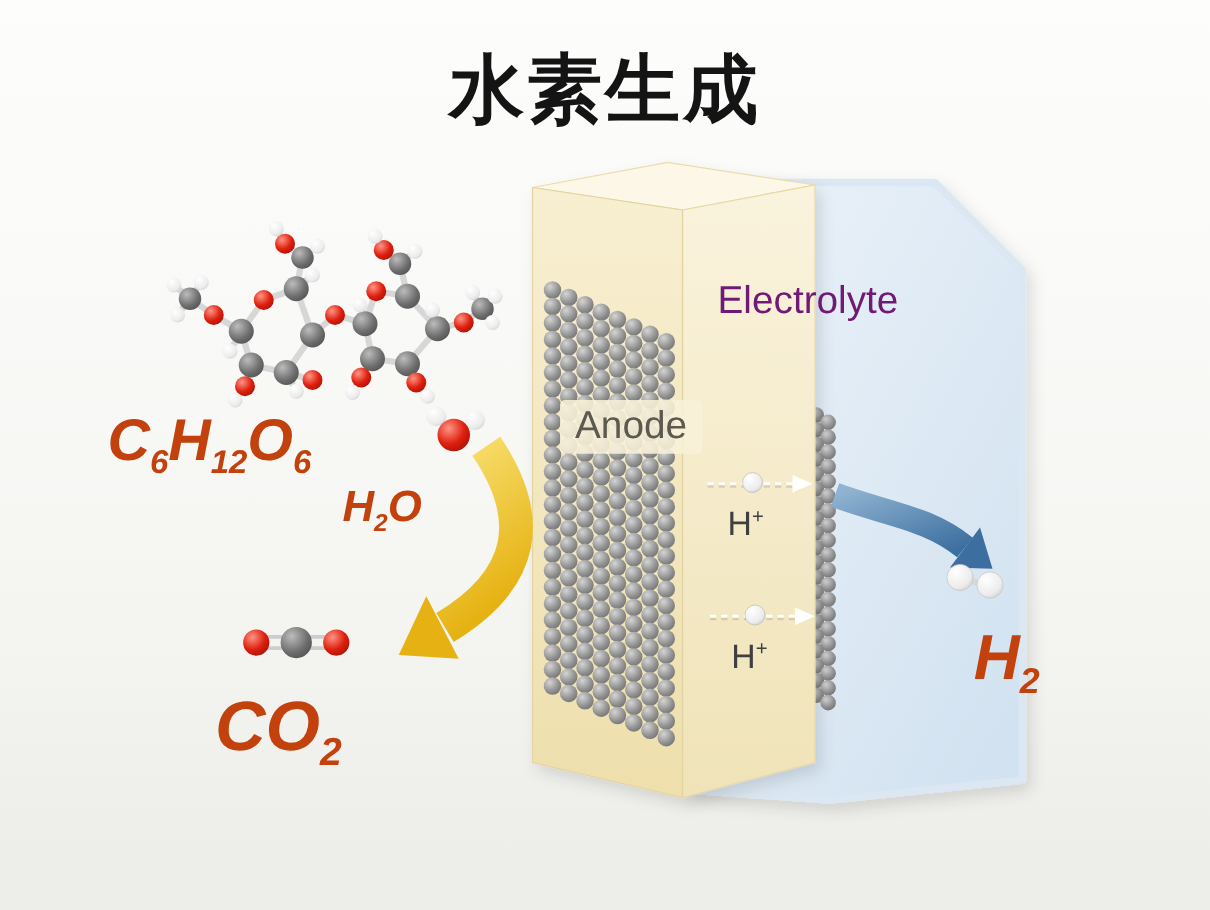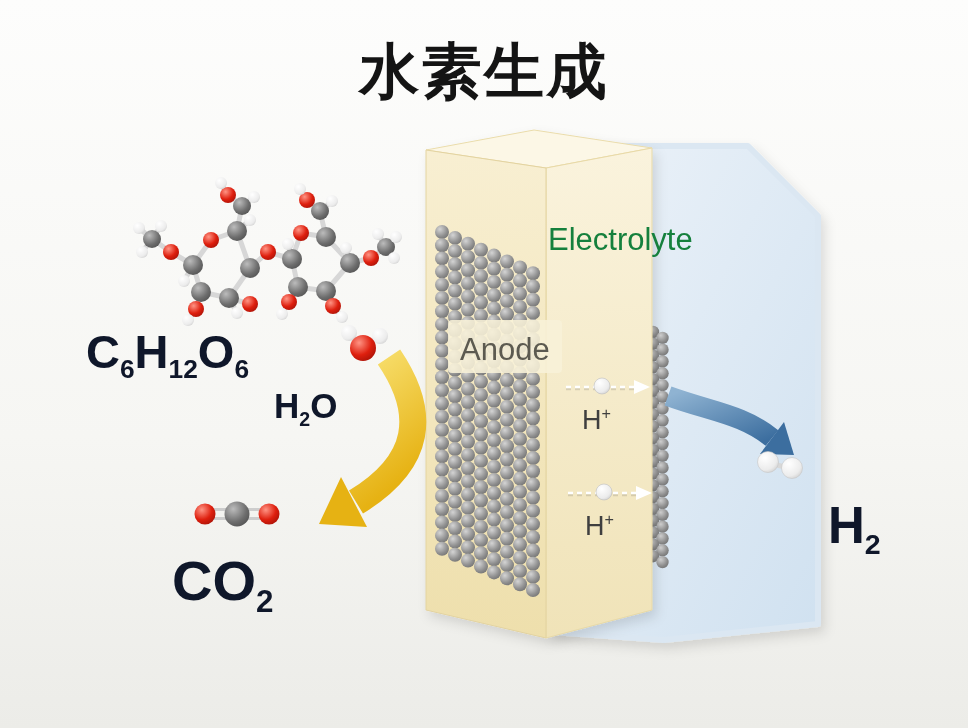--- a/index.html
+++ b/index.html
@@ -8,28 +8,28 @@
     background:linear-gradient(180deg,#fdfdfc 0%,#f6f6f3 60%,#ecece8 100%);
     font-family:"Liberation Sans",sans-serif;
   }
   .stage{position:relative;width:968px;height:728px;}
   svg.gfx{position:absolute;left:0;top:0;}
   .label{position:absolute;white-space:nowrap;}
   .title{
     top:32px;left:0;width:100%;text-align:center;
     font-size:60px;font-weight:700;color:#141414;letter-spacing:0.04em;
   }
-  .formula{color:#0f172a;font-weight:600;}
+  .formula{color:#c2410c;font-weight:600;font-style:italic;}
   .formula sub,.formula sup{font-size:56%;font-weight:600;}
   .glucose-f{left:86px;top:324px;font-size:47px;}
   .water-f{left:274px;top:386px;font-size:35px;}
   .co2-f{left:172px;top:548px;font-size:56px;}
-  .h2-f{left:828px;top:496px;font-size:51px;}
-  .cell-label{color:#15803d;font-size:31px;font-weight:400;}
-  .anode-l{left:448px;top:320px;color:#5c5a50;background:rgba(248,241,216,0.88);padding:12px 12px 5px;border-radius:4px;}
+  .h2-f{left:779px;top:496px;font-size:51px;}
+  .cell-label{color:#701a75;font-size:31px;font-weight:400;padding-left:26px;}
+  .anode-l{left:448px;top:320px;color:#5c5a50;background:rgba(248,241,216,0.88);padding:2px 12px 5px;border-radius:4px;}
   .electrolyte-l{left:548px;top:222px;}
   .cathode-l{left:644px;top:293px;}
   .proton-l{color:#3f3f3f;font-size:27px;font-weight:500;}
   .proton-l sup{font-size:60%;}
   .proton-1{left:582px;top:404px;}
   .proton-2{left:585px;top:510px;}
 </style>
 </head>
 <body>
 

